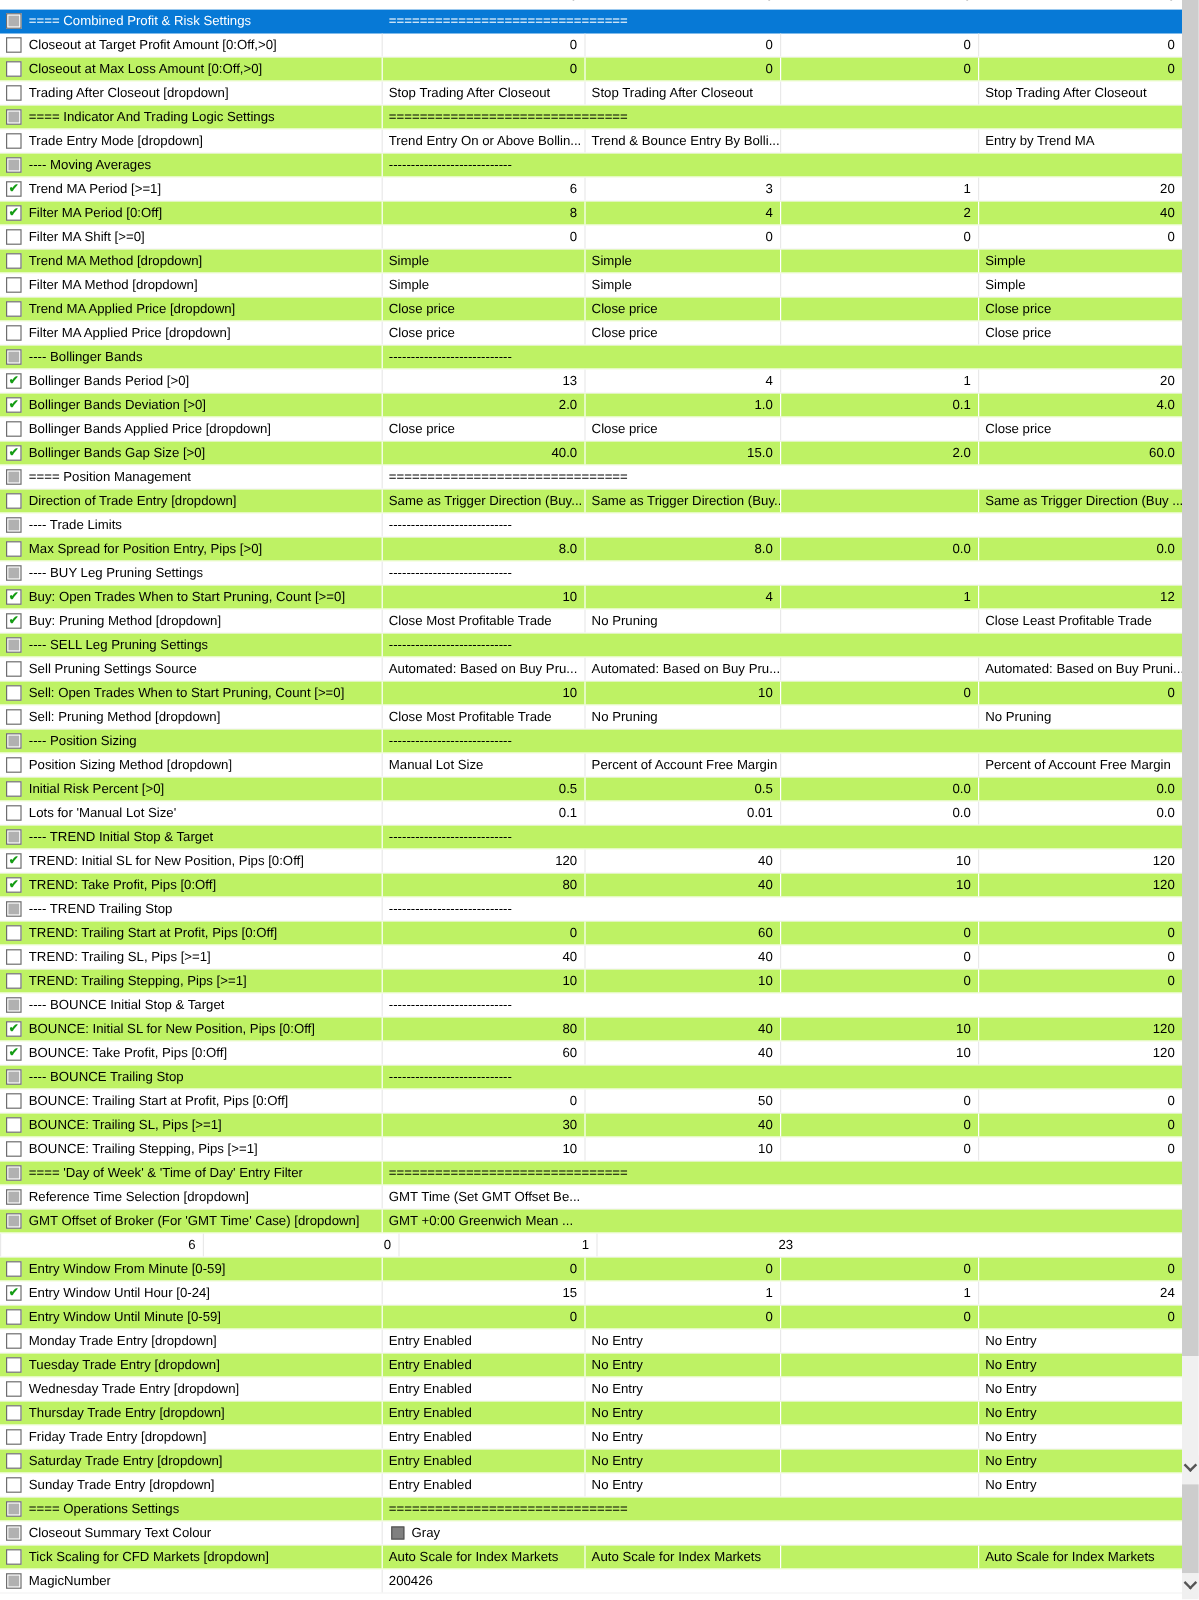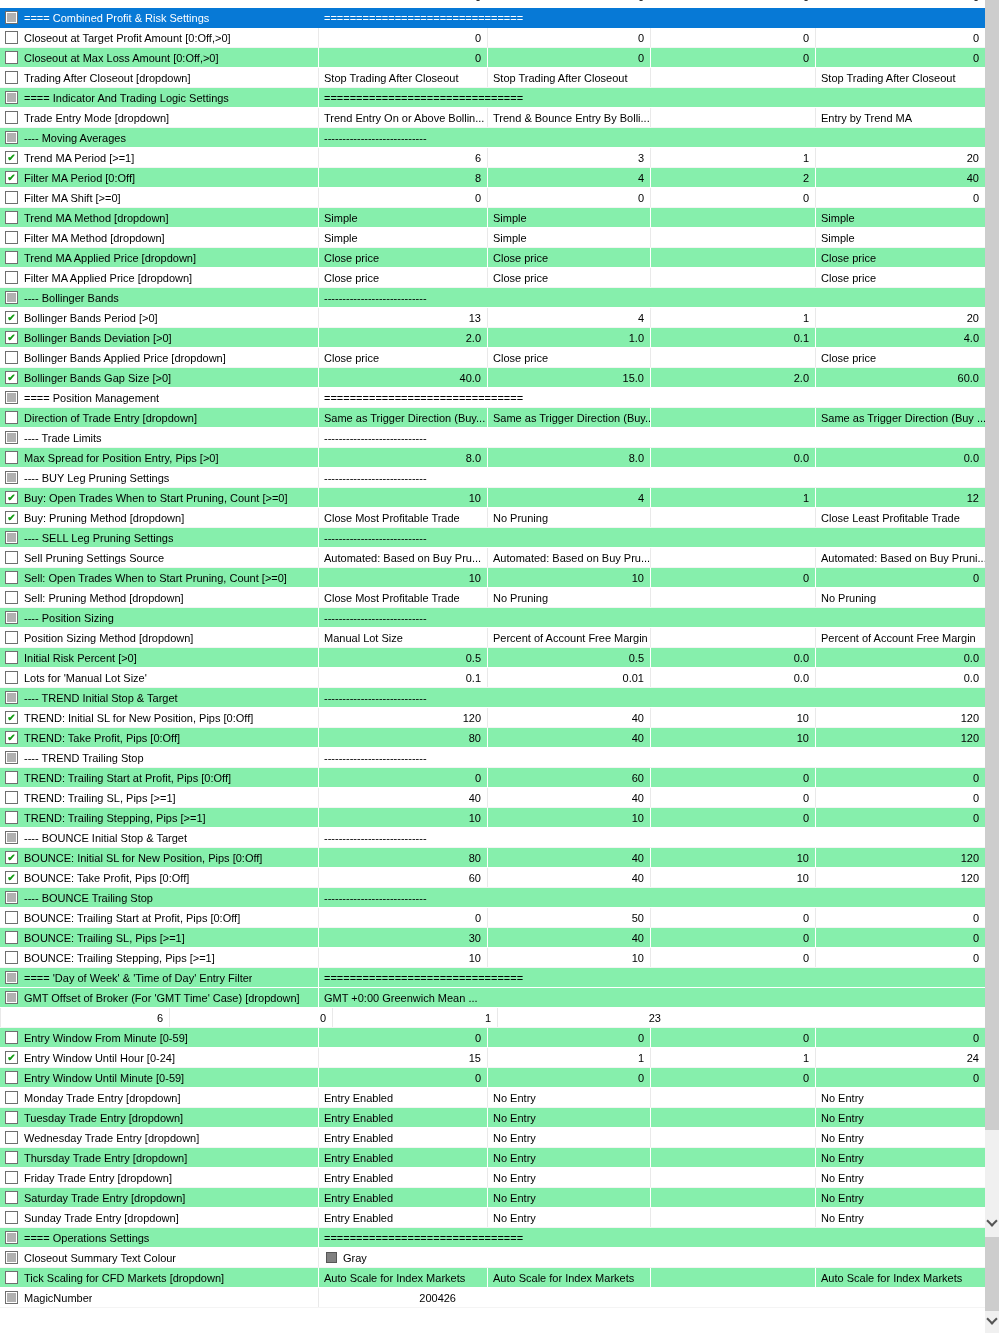--- a/index.html
+++ b/index.html
@@ -2,37 +2,37 @@
 <html><head>
 <meta charset="utf-8">
 <style>
   html,body{margin:0;padding:0;width:999px;height:1333px;background:#fff;
     font-family:"Liberation Sans",sans-serif;font-size:11px;color:#000;overflow:hidden}
   #wrap{position:relative;width:923px;height:1333px}
   #grid{position:absolute;left:0;top:8px;width:985px}
   .partial{position:absolute;left:0;top:0;width:985px;height:8px;overflow:hidden;background:#fff}
   .pv{position:absolute;top:-13px;height:20px;line-height:20px;text-align:right;padding-right:6px;box-sizing:border-box}
   .row{display:flex;height:20px;box-sizing:border-box;align-items:stretch;background:#fff;border-bottom:1px solid #f4f4f4}
-  .row.alt{background:#86efac;border-bottom-color:#ffffff}
+  .row.alt{background:#bef264;border-bottom-color:#ffffff}
   .row.sel{background:#0779d6;border-bottom-color:#0779d6;color:#fff}
   .lcell{flex:0 0 318px;width:318px;display:flex;align-items:center;overflow:hidden}
   .cb{flex:0 0 13px;width:13px;height:13px;margin-left:5px;border:1px solid #6e6e6e;background:#fff;box-sizing:border-box;position:relative;align-self:center}
   .cb.d::after{content:"";position:absolute;left:1px;top:1px;right:1px;bottom:1px;background:#b1b1b1}
   .cb.c::after{content:"\2714";position:absolute;left:0;top:0;width:11px;height:11px;line-height:11px;text-align:center;color:#149c14;font-size:10px;font-weight:bold}
   .lbl{margin-left:6px;white-space:nowrap;overflow:hidden}
   .vcell{box-sizing:border-box;border-left:1px solid #e9e9e9;display:flex;align-items:center;white-space:nowrap;overflow:hidden}
   .row.alt .vcell{border-left-color:#ffffff}
   .c0{flex:0 0 169px}.c1{flex:0 0 163px}.c2{flex:0 0 165px}.c3{flex:0 0 170px}
   .num{justify-content:flex-end;padding-right:6px}
   .txt{padding-left:5px}
   .fullcell{flex:1;box-sizing:border-box;border-left:1px solid #e9e9e9;display:flex;align-items:center;padding-left:5px;white-space:nowrap;overflow:hidden}
   .row.alt .fullcell{border-left-color:#ffffff}
   .row.sel .fullcell{border-left-color:transparent}
   .sw{width:9px;height:9px;background:#808080;border:1px solid #565656;margin:0 6px 0 2px;flex:0 0 9px}
-  .magicspan{display:inline-block;width:132px;text-align:right}
+  .magicspan{display:inline-block;width:132px;}
   #sb{position:absolute;left:985px;top:0;width:14px;height:1333px;background:#f0f0f0}
   .thumb{position:absolute;left:0;width:14px;background:#cdcdcd}
   .sbtn{position:absolute;left:0;width:14px;height:20px;background:#f0f0f0}
   .chev{width:6px;height:6px;border-right:2px solid #555;border-bottom:2px solid #555;transform:rotate(45deg);margin:4px auto 0}
 </style>
 </head>
 <body>
 <div id="wrap">
 
   <div class="partial">
@@ -512,20 +512,29 @@
       </div>
       <div class="row alt">
         <div class="lcell">
           <div class="cb d"></div>
           <span class="lbl">==== 'Day of Week' &amp; 'Time of Day' Entry Filter</span>
         </div>
         <div class="fullcell">
           <span>===============================</span>
         </div>
       </div>
+      <div class="row">
+        <div class="lcell">
+          <div class="cb d"></div>
+          <span class="lbl">Reference Time Selection [dropdown]</span>
+        </div>
+        <div class="fullcell">
+          <span>GMT Time (Set GMT Offset Be...</span>
+        </div>
+      </div>
       <div class="row alt">
         <div class="lcell">
           <div class="cb d"></div>
           <span class="lbl">GMT Offset of Broker (For 'GMT Time' Case) [dropdown]</span>
         </div>
         <div class="fullcell">
           <span>GMT +0:00  Greenwich Mean ...</span>
         </div>
       </div>
       <div class="row">

